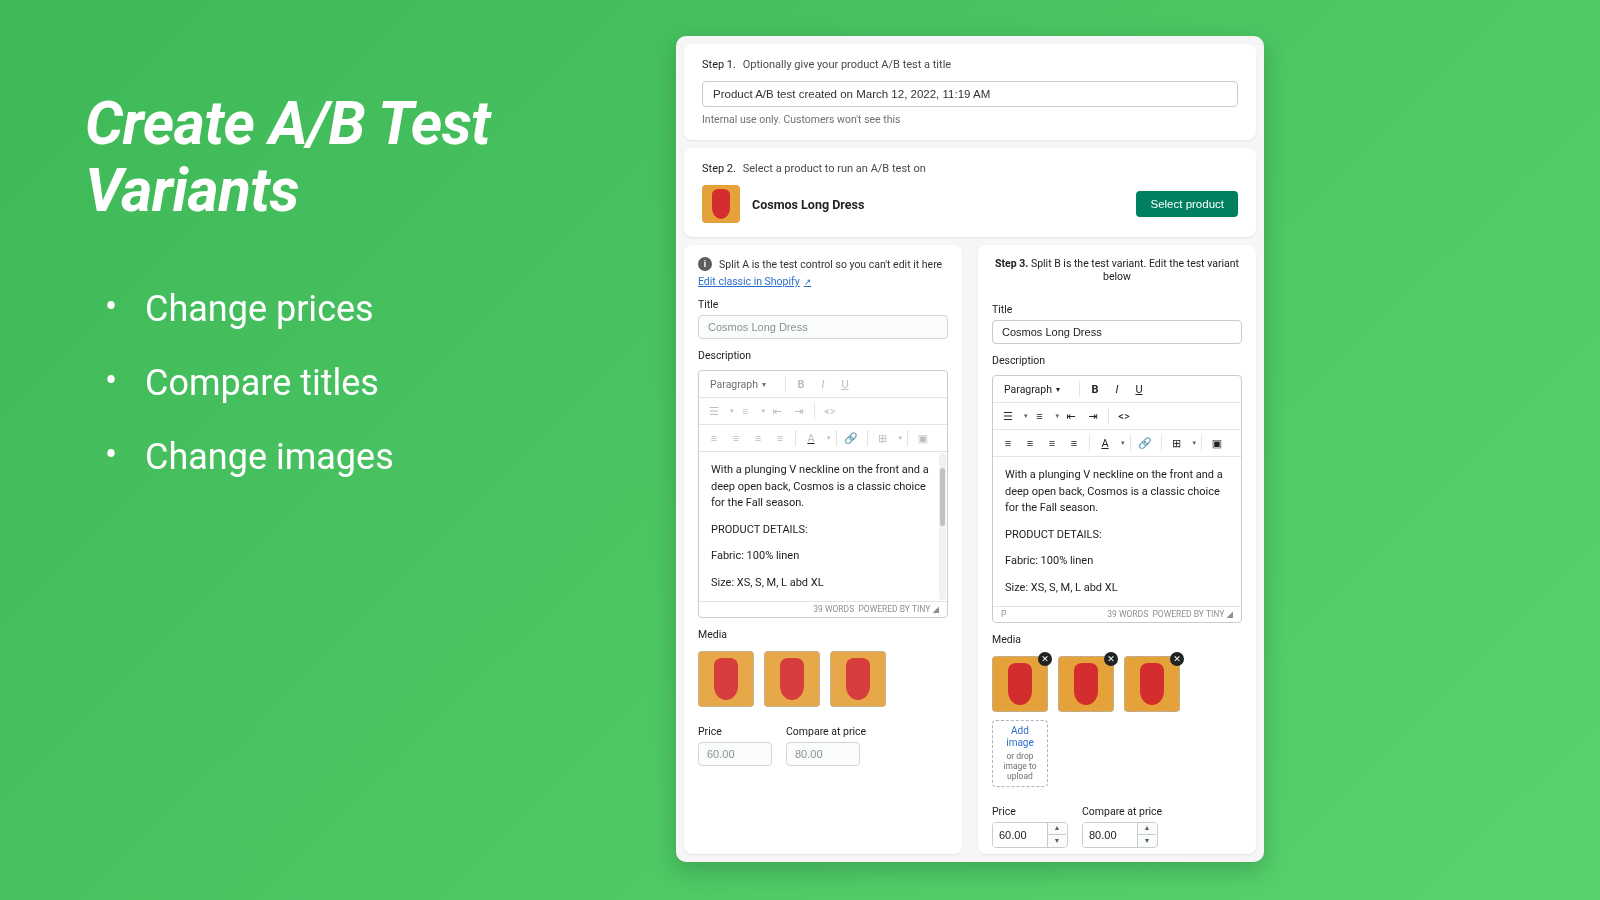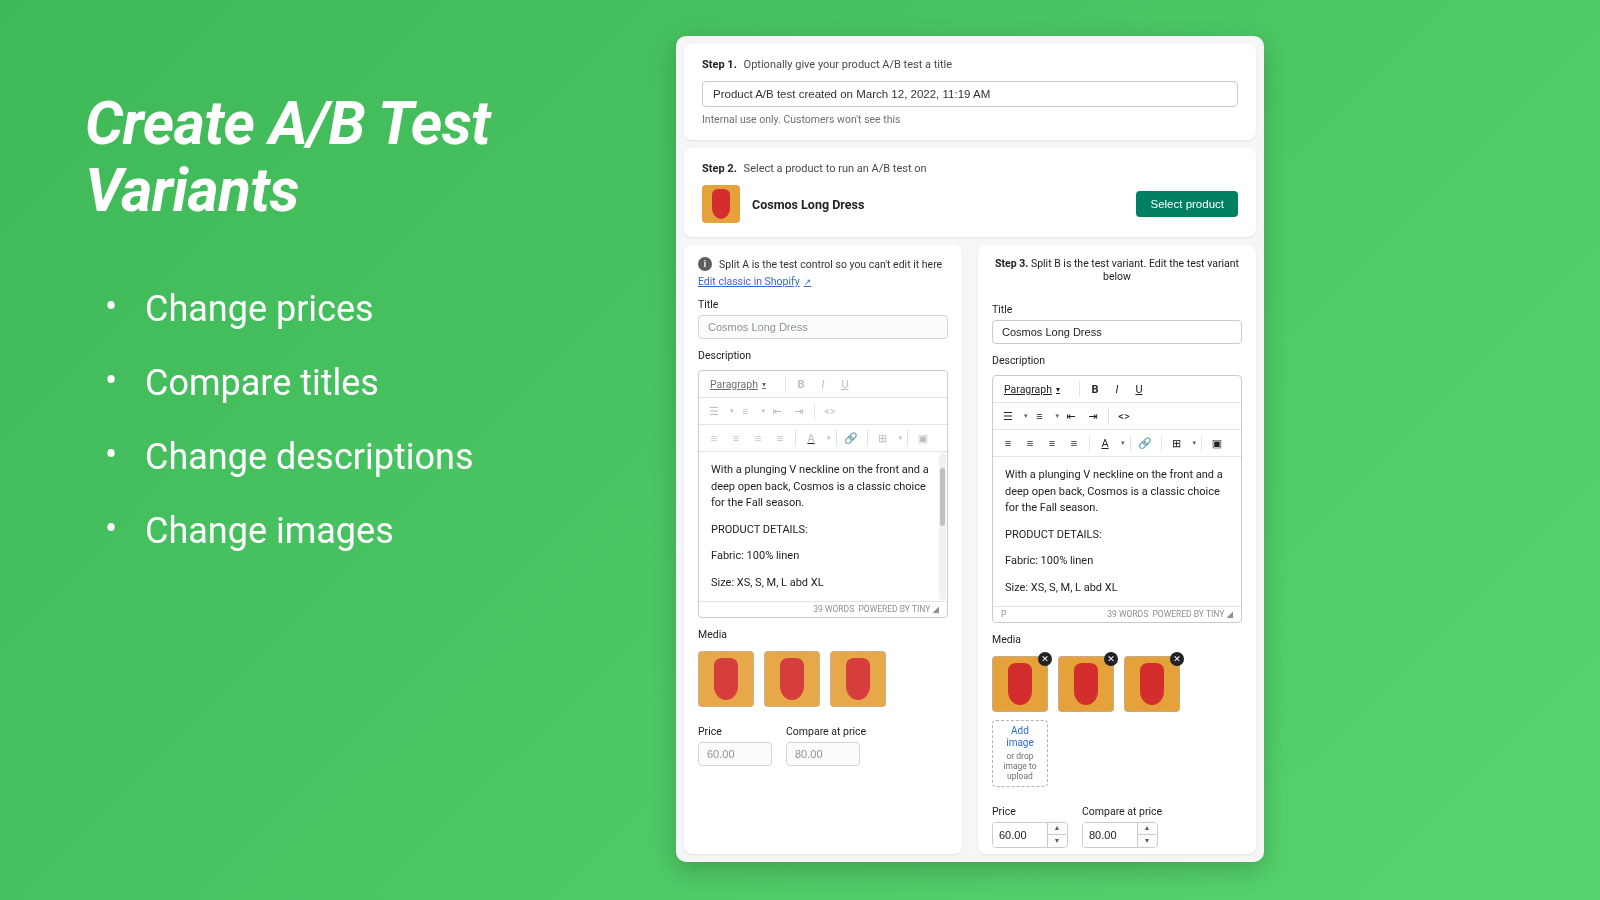--- a/index.html
+++ b/index.html
@@ -29,21 +29,21 @@
     box-shadow: 0 8px 24px rgba(0,0,0,0.2);
     display: flex; flex-direction: column; padding: 4px;
     font-size: 11px; color: #202223;
   }
   .card {
     background: #fff; border-radius: 8px; margin: 4px;
     box-shadow: 0 1px 2px rgba(0,0,0,0.08);
     padding: 14px 18px;
   }
   .step-line { margin-bottom: 10px; }
-  .step-line b { font-weight: 700; }
+  .step-line b { font-weight: 400; }
   .step-line span.desc { color: #4a4a4a; margin-left: 4px; }
   .text-input {
     width: 100%; border: 1px solid #c9cccf; border-radius: 4px;
     padding: 6px 10px; font-size: 11.5px; color: #333; background: #fff;
   }
   .help-text { color: #6d7175; font-size: 10.5px; margin-top: 6px; }
   .product-row { display: flex; align-items: center; justify-content: space-between; }
   .product-left { display: flex; align-items: center; gap: 12px; }
   .thumb {
     width: 38px; height: 38px; background: #e5a13a; border-radius: 4px;
@@ -84,21 +84,21 @@
   }
   .editor-wrap { border: 1px solid #c9cccf; border-radius: 4px; margin-top: 4px; background: #fff;}
   .toolbar-row {
     display: flex; align-items: center; gap: 2px; padding: 3px 5px;
     border-bottom: 1px solid #e1e3e5; flex-wrap: wrap;
   }
   .toolbar-row:last-of-type { border-bottom: 1px solid #c9cccf; }
   .t-select {
     border: none; background: transparent; font-size: 10.5px; color: #6d7175;
     padding: 2px 14px 2px 6px; cursor: pointer; position: relative; min-width: 66px;
-    display: inline-flex; align-items: center; text-decoration: underline;
+    display: inline-flex; align-items: center;
   }
   .t-select.active { color: #202223; }
   .caret { margin-left: 4px; font-size: 8px; }
   .t-sep { width: 1px; height: 16px; background: #e1e3e5; margin: 0 3px; }
   .t-btn {
     width: 20px; height: 20px; display: inline-flex; align-items: center; justify-content: center;
     color: #5c5f62; border-radius: 3px; font-size: 11px; cursor: pointer;
   }
   .t-btn.disabled { color: #babec3; cursor: default;}
   .t-btn.active { color: #202223; }
@@ -168,21 +168,20 @@
 <body>
 
 <div class="left-side">
   <div class="left-title">
     <span>Create A/B Test</span><br>
     <span>Variants</span>
   </div>
   <ul class="bullets">
     <li>Change prices</li>
     <li>Compare titles</li>
-    <li>Change descriptions</li>
     <li>Change images</li>
   </ul>
 </div>
 
 <div class="panel">
 
   <div class="card">
     <div class="step-line">
       <b>Step 1.</b>
       <span class="desc">Optionally give your product A/B test a title</span>

